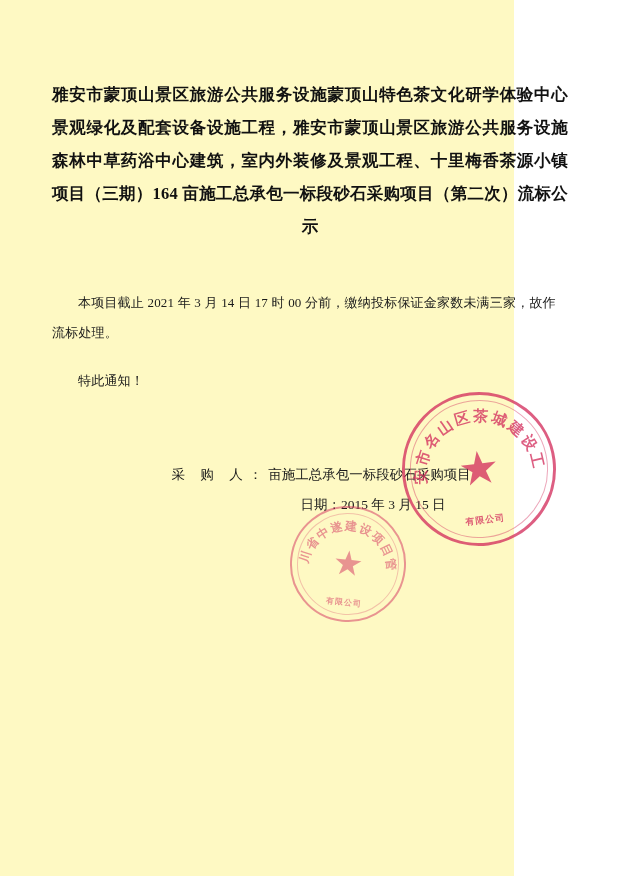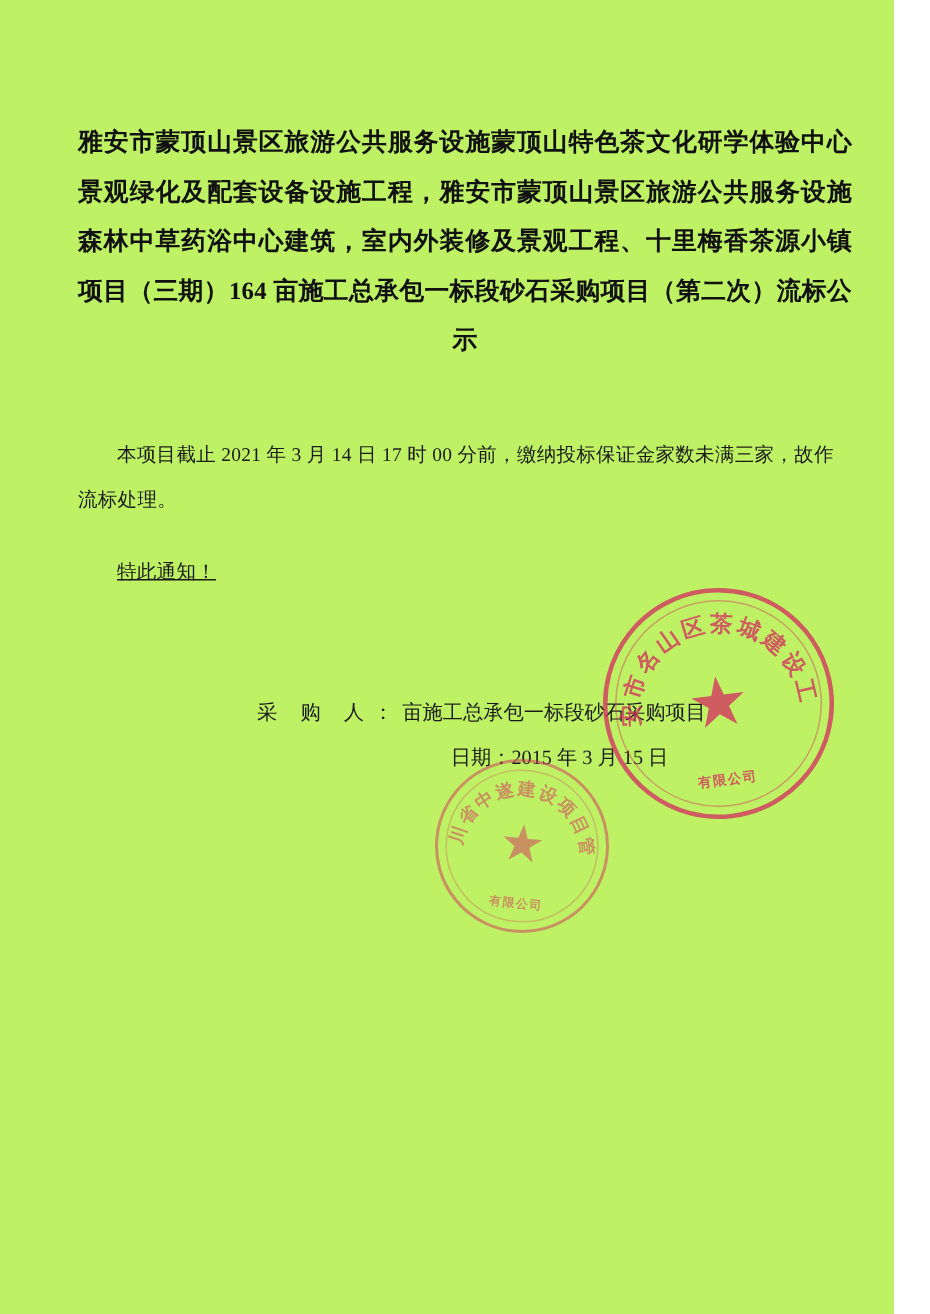--- a/index.html
+++ b/index.html
@@ -9,24 +9,24 @@
   body {
     width: 620px;
     height: 876px;
     background: #ffffff;
     font-family: "Liberation Serif", "DejaVu Serif", serif;
     color: #1a1a1a;
     overflow: hidden;
   }
   .page {
     position: relative;
-    width: 596px;
+    width: 514px;
     height: 876px;
     box-sizing: border-box;
-    background: #bef264;
+    background: #fef9c3;
   }
   .doc-title {
     position: absolute;
     top: 78px;
     left: 52px;
     width: 516px;
     font-size: 16.5px;
     font-weight: bold;
     line-height: 33px;
     text-align: justify;
@@ -42,21 +42,20 @@
   }
   .para {
     font-size: 13px;
     line-height: 30px;
     text-indent: 2em;
     color: #1a1a1a;
     letter-spacing: 0.2px;
   }
   .para.second {
     margin-top: 18px;
-    text-decoration: underline;
   }
   .sign-block {
     position: absolute;
     top: 460px;
     left: 52px;
     width: 516px;
     font-size: 13.5px;
     line-height: 30px;
     color: #1a1a1a;
   }

